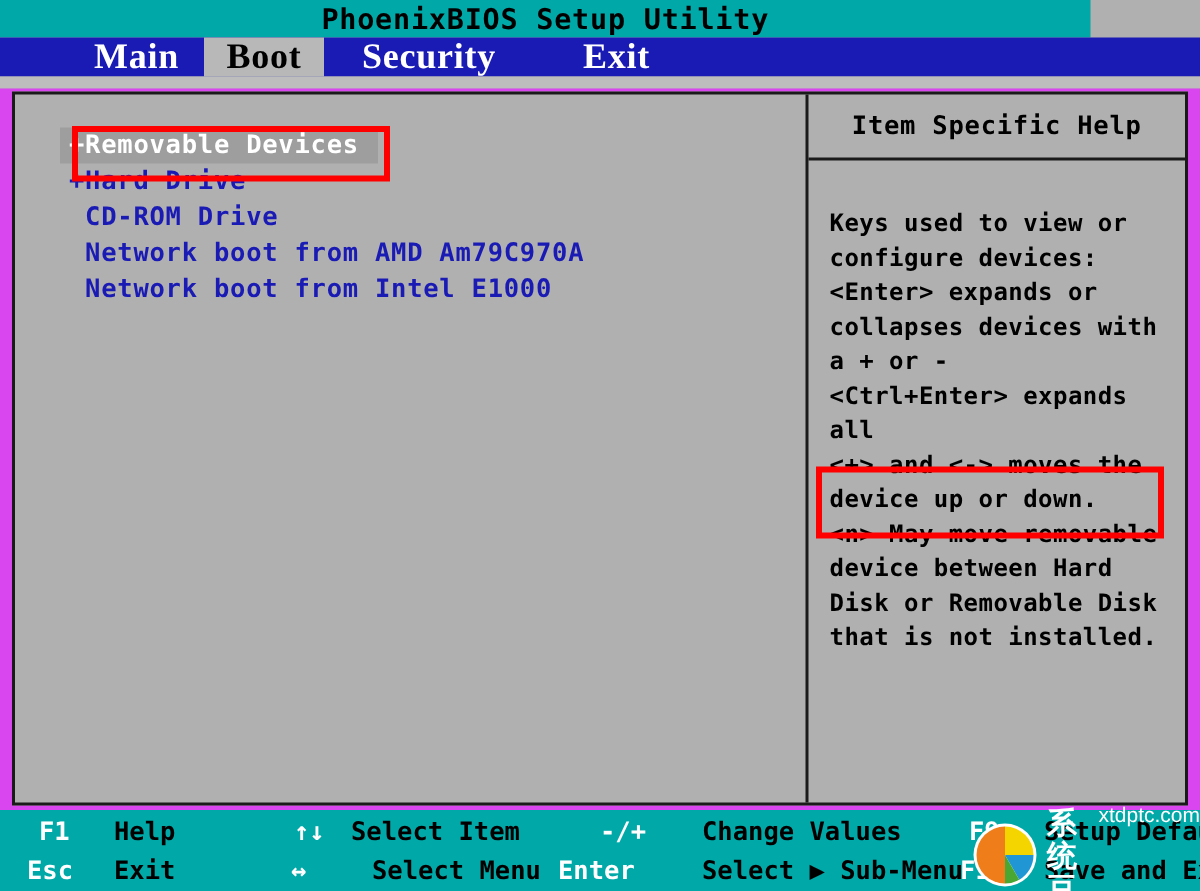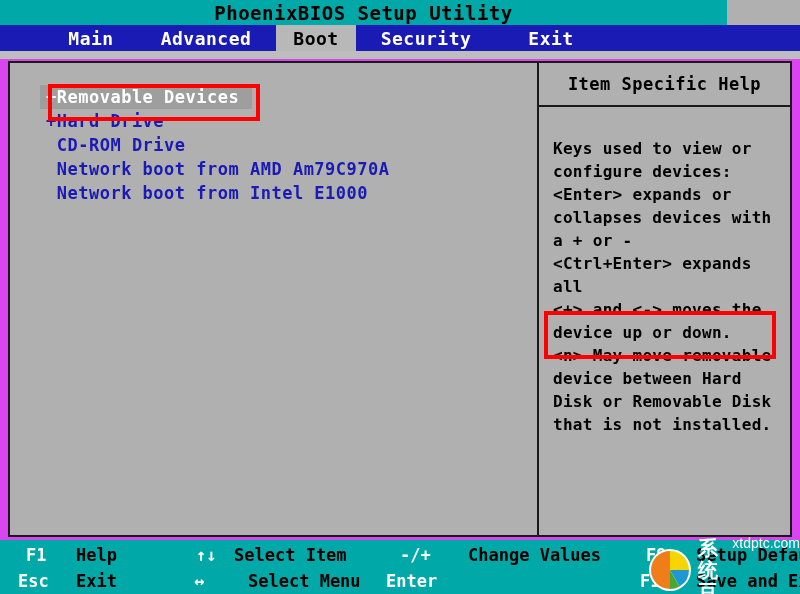--- a/index.html
+++ b/index.html
@@ -41,25 +41,26 @@
     width: 800px; height: 26px;
     background: #1a1ab4;
     display: flex;
     align-items: stretch;
   }
   .menu-item {
     display: flex;
     align-items: center;
     justify-content: center;
     color: #ffffff;
-    font-size: 18px;
+    font-size: 24px;
     font-weight: bold;
     padding: 0 10px;
     letter-spacing: 0.5px;
     box-sizing: border-box;
+    font-family: Liberation Serif, serif;
   }
   .menu-item.active {
     background: #b8b8b8;
     color: #000000;
   }
   .menu-spacer { flex: 1 1 auto; }
 
   
   #strip {
     position: absolute;
@@ -237,21 +238,20 @@
 
 <div id="screen">
 
   <div id="titlebar">
     <span class="title-text">PhoenixBIOS Setup Utility</span>
   </div>
 
   <div id="menubar">
     <div class="menu-item" style="width:46px"></div>
     <div class="menu-item" style="width:90px">Main</div>
-    <div class="menu-item" style="width:140px">Advanced</div>
     <div class="menu-item active" style="width:80px">Boot</div>
     <div class="menu-item" style="width:140px">Security</div>
     <div class="menu-item" style="width:110px">Exit</div>
     <div class="menu-spacer"></div>
   </div>
 
   <div id="strip"></div>
 
   <div id="body-area">
     <div id="panel-frame">
@@ -302,21 +302,22 @@
       <span class="fkey" style="left:400px">-/+</span>
       <span class="faction" style="left:468px">Change Values</span>
       <span class="fkey" style="left:646px">F9</span>
       <span class="faction" style="left:696px">Setup Defaults</span>
     </div>
     <div class="footer-row" id="footer-row-2">
       <span class="fkey" style="left:18px">Esc</span>
       <span class="faction" style="left:76px">Exit</span>
       <span class="fkey" style="left:194px">↔</span>
       <span class="faction" style="left:248px">Select Menu</span>
-      <span class="fkey" style="left:386px">Enter</span>
+      <span class="fkey" style="left:372px">Enter</span>
+      <span class="faction" style="left:468px">Select ▶ Sub-Menu</span>
       <span class="fkey" style="left:640px">F10</span>
       <span class="faction" style="left:696px">Save and Exit</span>
     </div>
   </div>
 
   <div id="watermark">
     <div id="wm-logo">
       <svg width="44" height="44" viewBox="0 0 44 44" aria-hidden="true">
         <circle cx="22" cy="22" r="21" fill="#ffffff"></circle>
         <path d="M22 22 L22 3 A19 19 0 0 0 22 41 Z" fill="#ef7d1a"></path>

